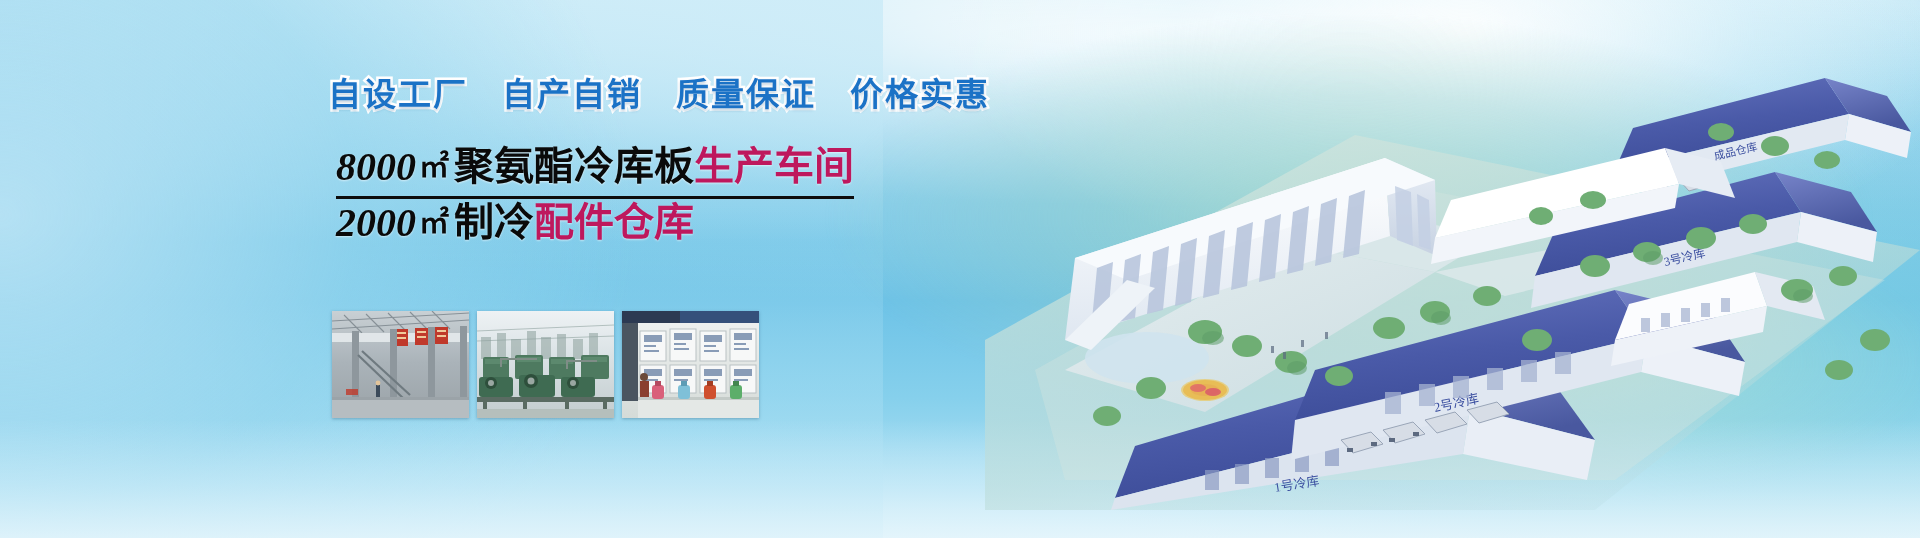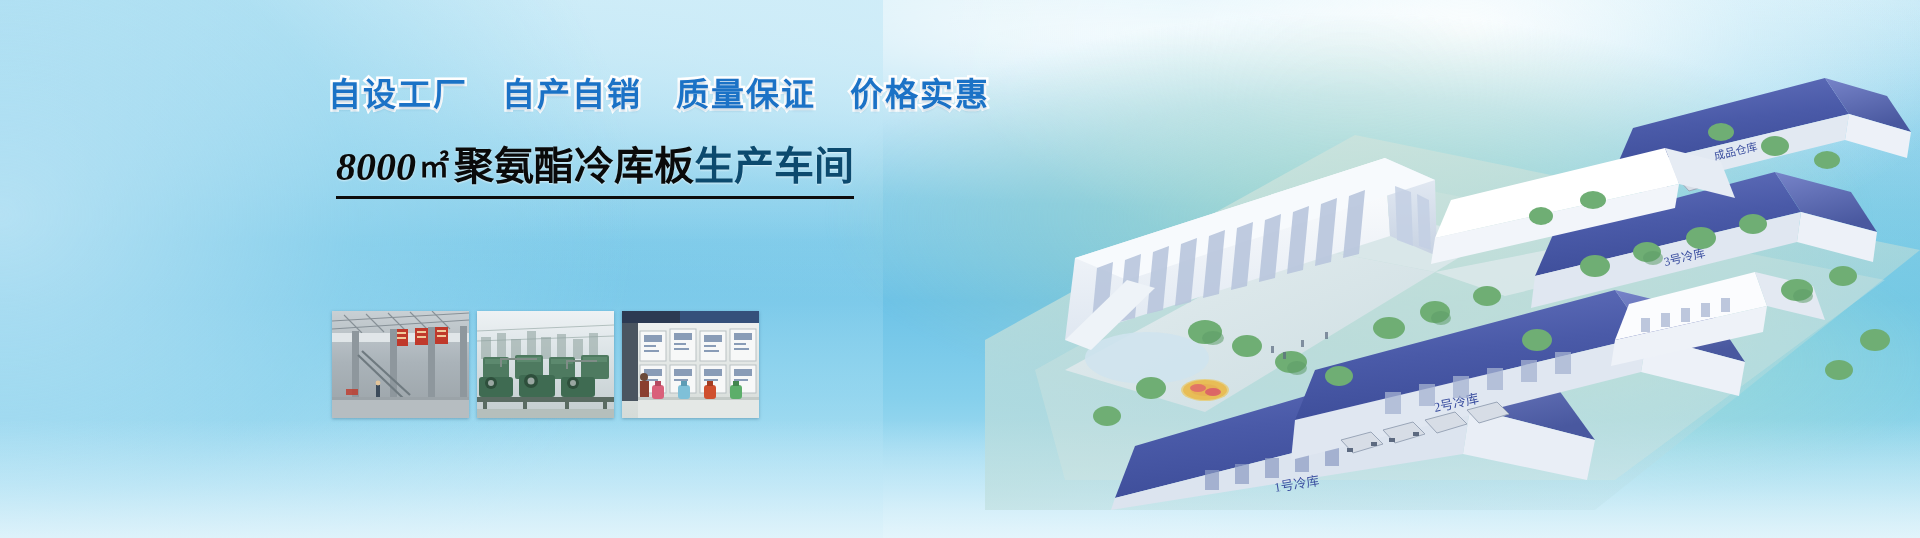--- a/index.html
+++ b/index.html
@@ -101,21 +101,21 @@
     letter-spacing: 0px;
     font-style: italic;
   }
   .feat-line .unit {
     font-size: 30px;
     margin: 0 5px 0 3px;
     position: relative;
     top: -3px;
   }
   .feat-line .hl {
-    color: #0c4a6e;
+    color: #be185d;
   }
   .feat-row { display: block; }
 
   
   .thumbs {
     position: absolute;
     left: 332px; top: 311px;
     display: flex;
     gap: 8px;
   }
@@ -340,20 +340,23 @@
   </div>
 
   <div class="headline">
     <span class="seg">自设工厂</span><span class="seg">自产自销</span><span class="seg">质量保证</span><span class="seg">价格实惠</span>
   </div>
 
   <div class="features">
     <div class="feat-row">
       <div class="feat-line ruled"><span class="num">8000</span><span class="unit">㎡</span><span class="body">聚氨酯冷库板</span><span class="hl">生产车间</span></div>
     </div>
+    <div class="feat-row">
+      <div class="feat-line"><span class="num">2000</span><span class="unit">㎡</span><span class="body">制冷</span><span class="hl">配件仓库</span></div>
+    </div>
   </div>
 
   <div class="thumbs">
 
     <div class="thumb">
       <svg viewBox="0 0 137 107" xmlns="http://www.w3.org/2000/svg">
         <defs>
           <linearGradient id="t1bg" x1="0" y1="0" x2="0" y2="1">
             <stop offset="0%" stop-color="#c9d0d4"></stop>
             <stop offset="48%" stop-color="#aab3b9"></stop>

